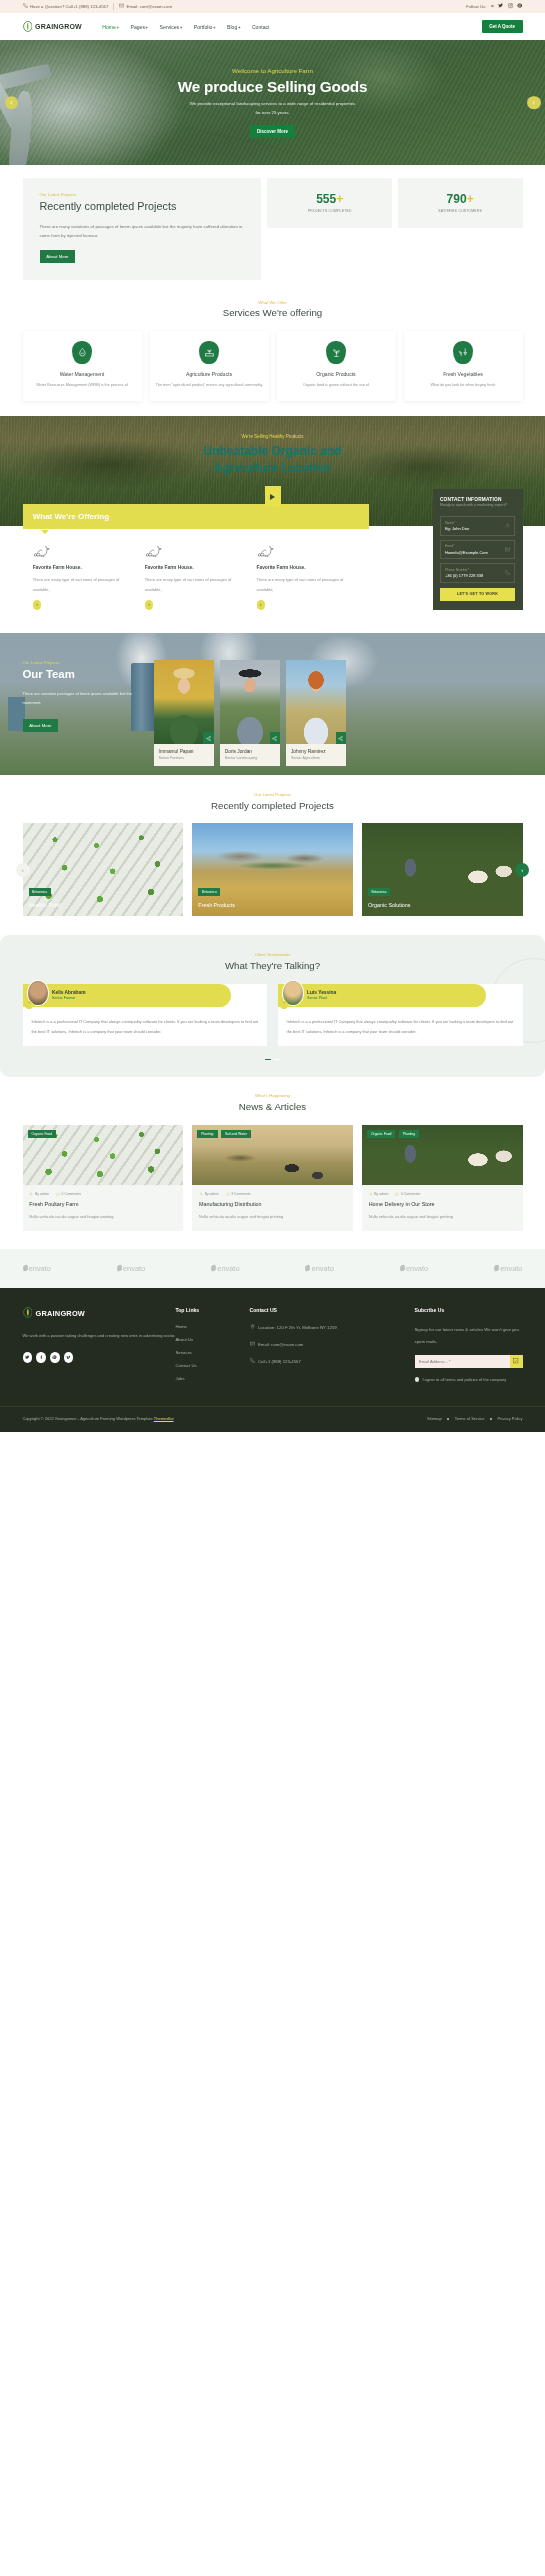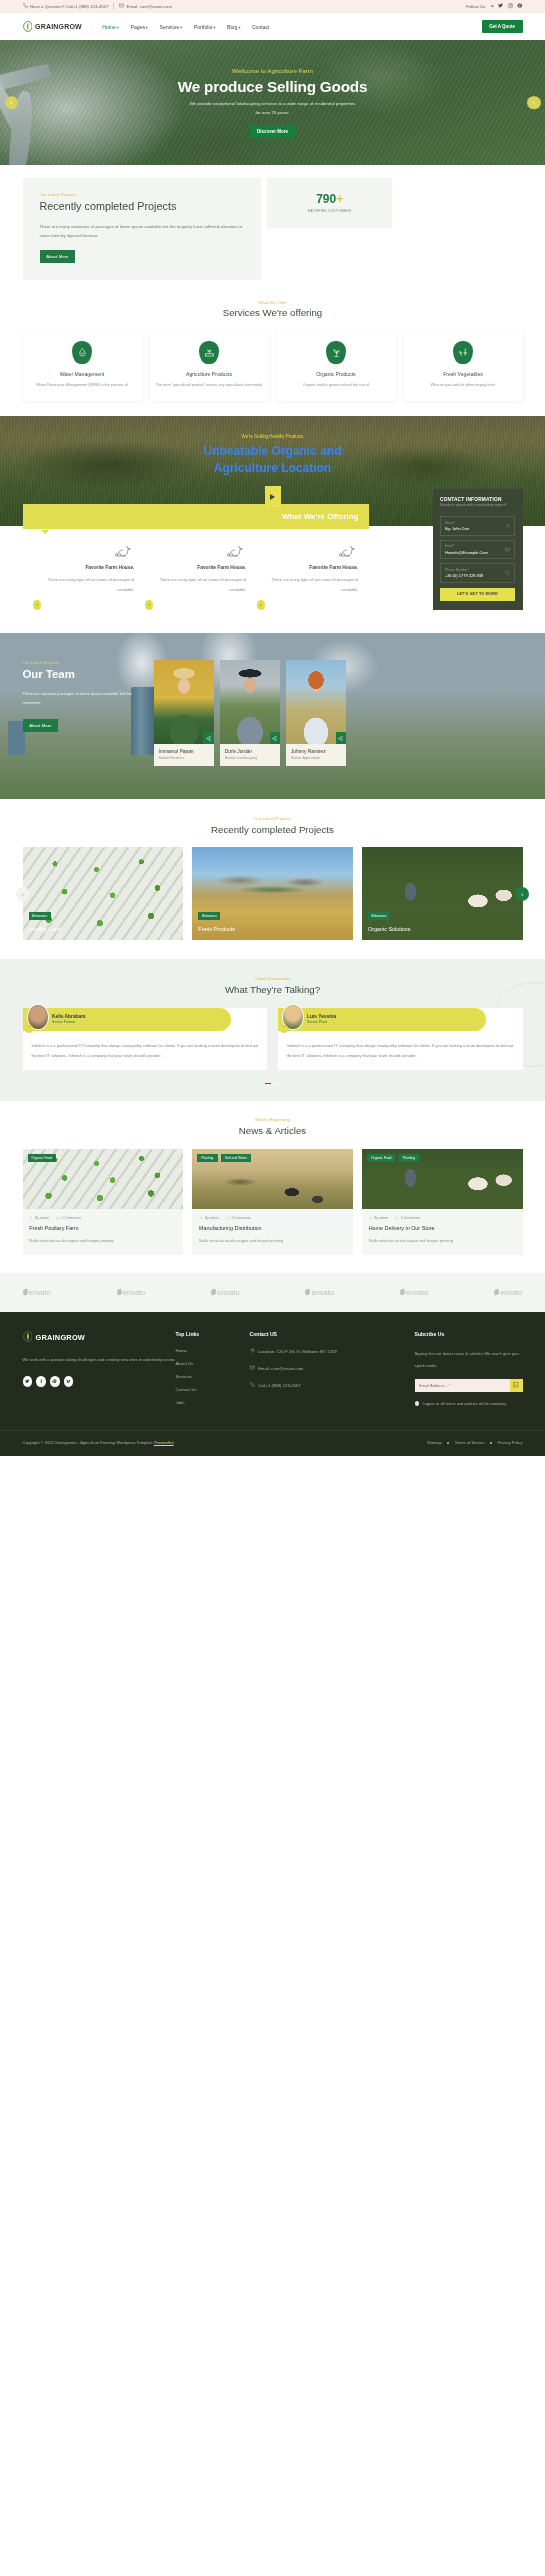--- a/index.html
+++ b/index.html
@@ -128,31 +128,31 @@
   }
   .video-bg:after{ content:""; position:absolute; inset:0;
     background:
       radial-gradient(ellipse 136px 34px at 20% 44%, rgba(30,45,20,.55), transparent 70%),
       radial-gradient(ellipse 102px 28px at 78% 46%, rgba(30,45,20,.45), transparent 70%),
       repeating-linear-gradient(92deg, rgba(255,255,255,.03) 0 1.1px, rgba(0,0,0,.05) 1.1px 2.8px);
   }
   .video-bg .veil { position:absolute; inset:0; background:rgba(40,50,30,.3); }
   .video-inner { position:relative; z-index:3; text-align:center; }
   .video-eyebrow { color:#e8d84a; font-size:4.5px; margin-bottom:4.5px; }
-  .video-title { color:#3b82f6; font-size:12px; font-weight:bold; line-height:1.4; }
+  .video-title { color:#0f766e; font-size:12px; font-weight:bold; line-height:1.4; }
   .play-btn {
     position:relative; z-index:3; margin-top:9px; width:16px; height:21.6px;
     background:#e8e04d; display:flex; align-items:center; justify-content:center; cursor:pointer;
   }
   .play-tri { width:0; height:0; border-left:5.1px solid #3a4a2a; border-top:3.4px solid transparent; border-bottom:3.4px solid transparent; }
 
   
   .offer-sec { position:relative; background:#fff; padding-bottom:23px; }
   .offer-sec .inner { width:500px; margin:0 auto; display:flex; align-items:flex-start; }
-  .offer-left { width:346px; margin-top:-21.6px; position:relative; z-index:2;text-align:right; }
+  .offer-left { width:346px; margin-top:-21.6px; position:relative; z-index:2; }
   .offer-banner { background:#e2dc4f; padding:8px 10.2px; position:relative; }
   .offer-banner h3 { color:#fff; font-size:8px; font-weight:bold; }
   .offer-banner:after {
     content:""; position:absolute; left:18px; bottom:-4.5px; width:0; height:0;
     border-left:4.5px solid transparent; border-right:4.5px solid transparent; border-top:4.5px solid #e2dc4f;
   }
   .offer-cards { display:grid; grid-template-columns:repeat(3,1fr); gap:10.2px; padding:13.6px 10.2px 0; }
   .of-ico { height:17px; margin-bottom:5.7px; }
   .of-ico svg { width:20.4px; height:16px; }
   .of-title { font-size:4.8px; font-weight:bold; color:#3d4d42; margin-bottom:5.1px; }
@@ -167,21 +167,21 @@
   .contact-box h4 { font-size:4.8px; letter-spacing:0.2px; font-weight:bold; }
   .contact-box .cb-sub { font-size:3.7px; color:#9aa393; margin-top:1.7px; margin-bottom:9px; }
   .field { border:0.6px solid #565f4c; padding:3.4px 4px; margin-bottom:4px; position:relative; }
   .field .fl { font-size:3.4px; color:#8e977f; display:block; }
   .field .fv { font-size:4px; color:#fff; margin-top:1.7px; display:block; }
   .field .fi { position:absolute; right:4px; top:50%; transform:translateY(-50%); color:#8e977f; font-size:5.1px; }
   .cb-btn { background:#e7e04e; color:#3a3a20; text-align:center; font-size:3.7px;
     font-weight:bold; padding:4.5px 0; margin-top:5.1px; letter-spacing:0.2px; cursor:pointer; }
 
   
-  .team-sec { position:relative; height:166px; overflow:hidden; }
+  .team-sec { position:relative; height:142px; overflow:hidden; }
   .team-bg { position:absolute; inset:0;
     background:linear-gradient(180deg,#8fa3ad 0%,#93a4ab 35%,#7d9076 62%,#5c7a4e 100%); }
   .team-bg:after { content:""; position:absolute; inset:0;
     background:
       radial-gradient(ellipse 40px 51px at 26% 18%, rgba(255,255,255,.75), transparent 65%),
       radial-gradient(ellipse 45px 57px at 42% 14%, rgba(255,255,255,.7), transparent 65%),
       radial-gradient(ellipse 51px 40px at 63% 20%, rgba(255,255,255,.6), transparent 68%);
   }
   .stack { position:absolute; width:25px; height:68px; bottom:44px;
     background:linear-gradient(90deg,#4f7286,#6e90a2 40%,#456579); border-radius:2.3px 2.3px 0 0; }
@@ -210,21 +210,21 @@
   .proj-card .tag { position:absolute; left:6.2px; bottom:20.4px; background:#1f7a43; color:#fff;
     font-size:3.4px; padding:1.7px 3.4px; }
   .proj-card .ttl { position:absolute; left:6.2px; bottom:8px; color:#fff; font-size:5.4px; }
   .proj-nav { position:absolute; top:50%; transform:translateY(-50%); width:14px; height:14px;
     border-radius:50%; display:flex; align-items:center; justify-content:center;
     font-size:6.2px; cursor:pointer; z-index:5; }
   .proj-nav.prev { left:-6.8px; background:#f2f2ee; color:#9aa39a; }
   .proj-nav.next { right:-6.8px; background:#1f7a43; color:#fff; }
 
   
-  .testi-sec { background:#edf2ef; padding:17px 8px 17px; position:relative; overflow:hidden; }
+  .testi-sec { background:#edf2ef; padding:17px 8px 17px; position:relative; overflow:hidden;border-radius:9px; }
   .testi-circle { position:absolute; right:-31px; top:23px; width:85px; height:85px;
     border:0.6px solid #dde5e0; border-radius:50%; }
   .testi-grid { display:grid; grid-template-columns:1fr 1fr; gap:10.2px; margin-top:11.4px; }
   .testi-card { background:#fff; padding:0 0 9px; position:relative; }
   .testi-head { background:#e2dc4f; border-radius:0 12.5px 12.5px 0; height:23px; width:85%;
     display:flex; align-items:center; padding-left:29.5px; }
   .testi-av { position:absolute; left:4.5px; top:-3.4px; width:21.6px; height:26px;
     border-radius:50%; background:#c9b08c; border:1.7px solid #fff; overflow:hidden; }
   .testi-quote { position:absolute; left:2.3px; top:17px; width:8px; height:8px; border-radius:50%;
     background:#e2dc4f; display:flex; align-items:center; justify-content:center;
@@ -427,20 +427,24 @@
   <div class="wrap">
     <div class="stats-row">
       <div class="stats-left">
         <div class="eyebrow">Our Latest Projects</div>
         <div class="h2">Recently completed Projects</div>
         <div class="lead">There are many variations of passages of lorem ipsum available but the majority have suffered alteration in some form by injected humour.</div>
         <div class="btn-green">About More</div>
       </div>
       <div class="stats-grid">
         <div class="stat-card">
+          <div class="stat-num"><span>555</span><span class="p">+</span></div>
+          <div class="stat-lbl">PROJECTS COMPLETED</div>
+        </div>
+        <div class="stat-card">
           <div class="stat-num"><span>790</span><span class="p">+</span></div>
           <div class="stat-lbl">SATISFIED CUSTOMERS</div>
         </div>
       </div>
     </div>
   </div>
 </div>
 
 <div class="services-sec">
   <div class="wrap">

